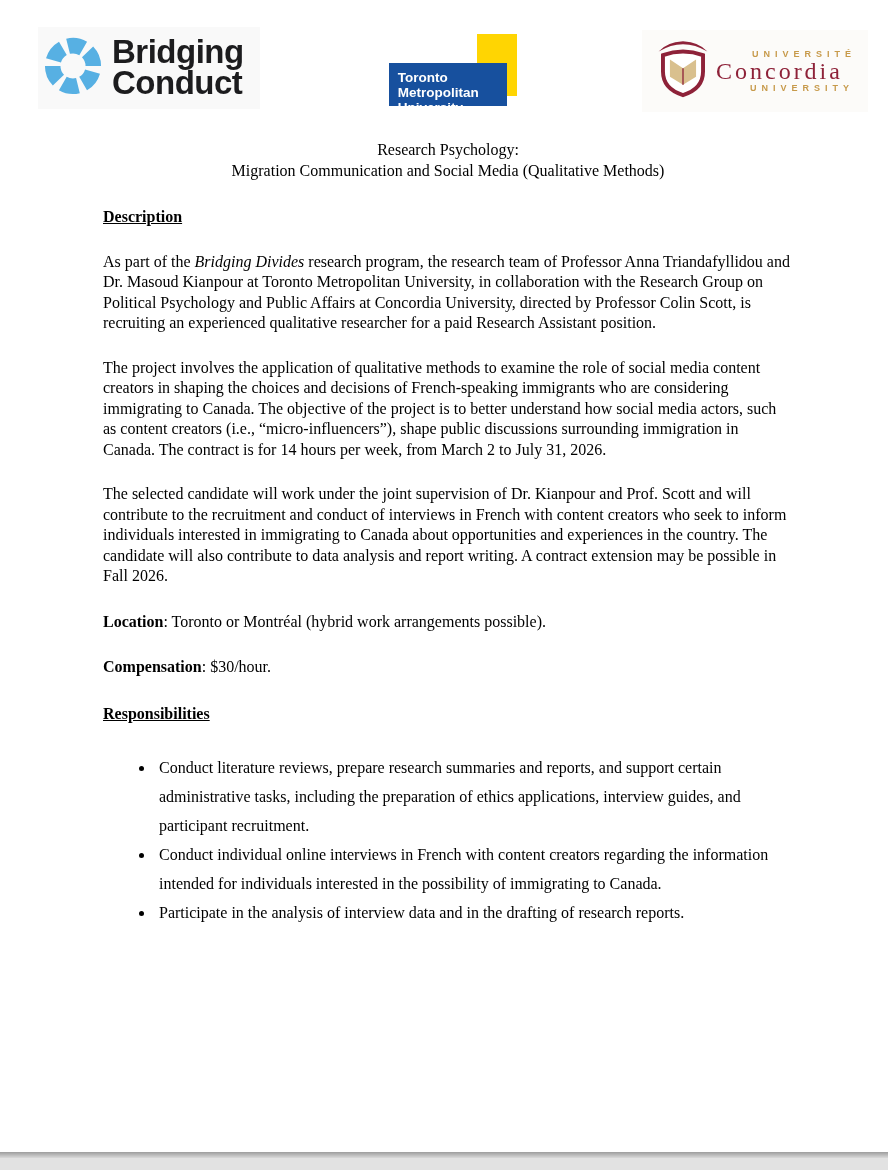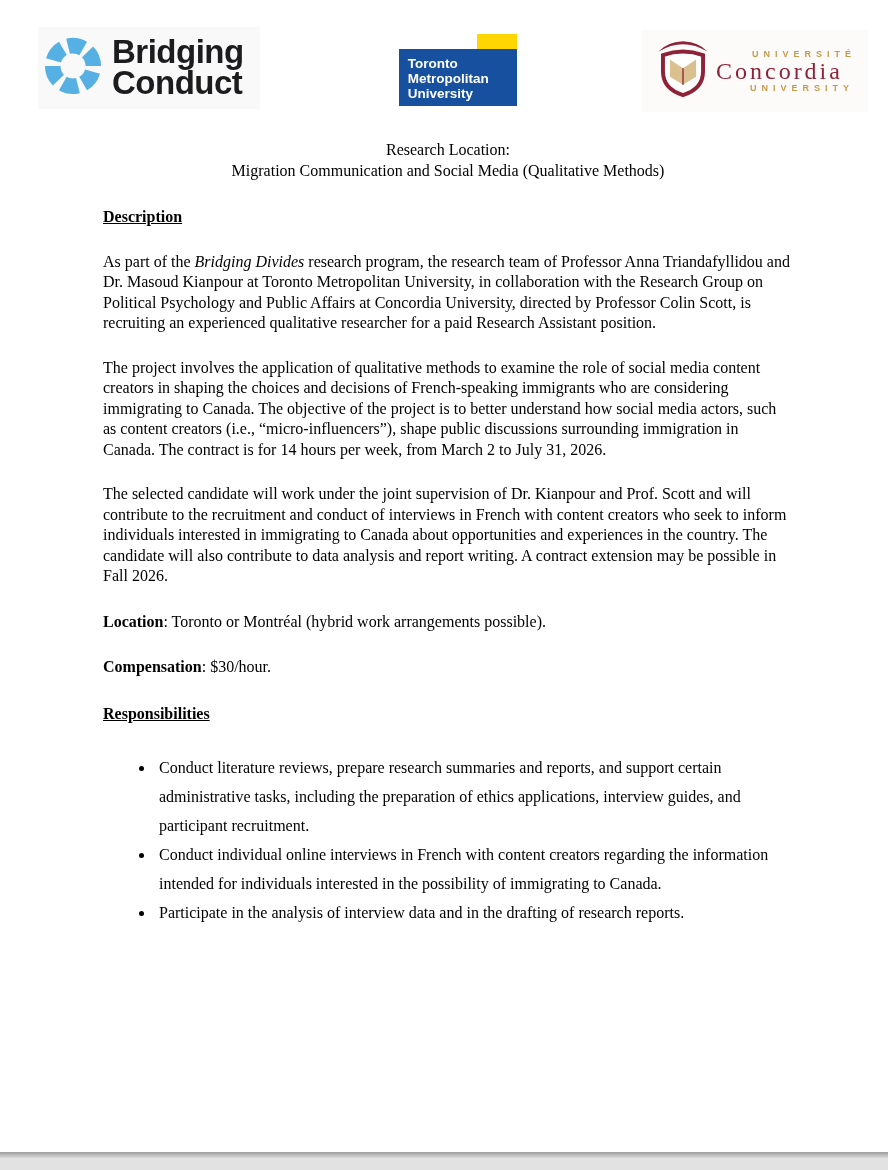--- a/index.html
+++ b/index.html
@@ -40,22 +40,22 @@
     color: #1c1c1e;
     letter-spacing: -0.5px;
   }
   .tmu-logo { position: relative; width: 132px; height: 72px; margin-top: 7px; }
   .tmu-yellow {
     position: absolute; top: 0; right: 0;
     width: 40px; height: 62px;
     background: #ffd502;
   }
   .tmu-blue {
-    position: absolute; left: 14px; bottom: 0;
-    width: 118px; height: 57px;
+    position: absolute; left: 4px; bottom: 0;
+    width: 118px; height: 43px;
     background: #17509e;
     color: #ffffff;
     font-family: "Liberation Sans", sans-serif;
     font-weight: bold;
     font-size: 13.5px;
     line-height: 1.12;
     padding: 7px 0 0 9px;
     box-sizing: border-box;
   }
   .concordia-logo {
@@ -173,21 +173,21 @@
         <div class="conc-bottom">UNIVERSITY</div>
       </div>
     </div>
 
   </header>
 
   <main class="content">
 
 
     <div class="doc-subtitle">
-      <div>Research Location:</div>
+      <div>Research Psychology:</div>
       <div>Migration Communication and Social Media (Qualitative Methods)</div>
     </div>
 
     <h2 class="section-heading">Description</h2>
 
     <p class="para"><span>As part of the </span><em>Bridging Divides</em><span> research program, the research team of Professor Anna Triandafyllidou and Dr. Masoud Kianpour at Toronto Metropolitan University, in collaboration with the Research Group on Political Psychology and Public Affairs at Concordia University, directed by Professor Colin Scott, is recruiting an experienced qualitative researcher for a paid Research Assistant position.</span></p>
 
     <p class="para">The project involves the application of qualitative methods to examine the role of social media content creators in shaping the choices and decisions of French-speaking immigrants who are considering immigrating to Canada. The objective of the project is to better understand how social media actors, such as content creators (i.e., “micro-influencers”), shape public discussions surrounding immigration in Canada. The contract is for 14 hours per week, from March 2 to July 31, 2026.</p>
 
     <p class="para">The selected candidate will work under the joint supervision of Dr. Kianpour and Prof. Scott and will contribute to the recruitment and conduct of interviews in French with content creators who seek to inform individuals interested in immigrating to Canada about opportunities and experiences in the country. The candidate will also contribute to data analysis and report writing. A contract extension may be possible in Fall 2026.</p>

